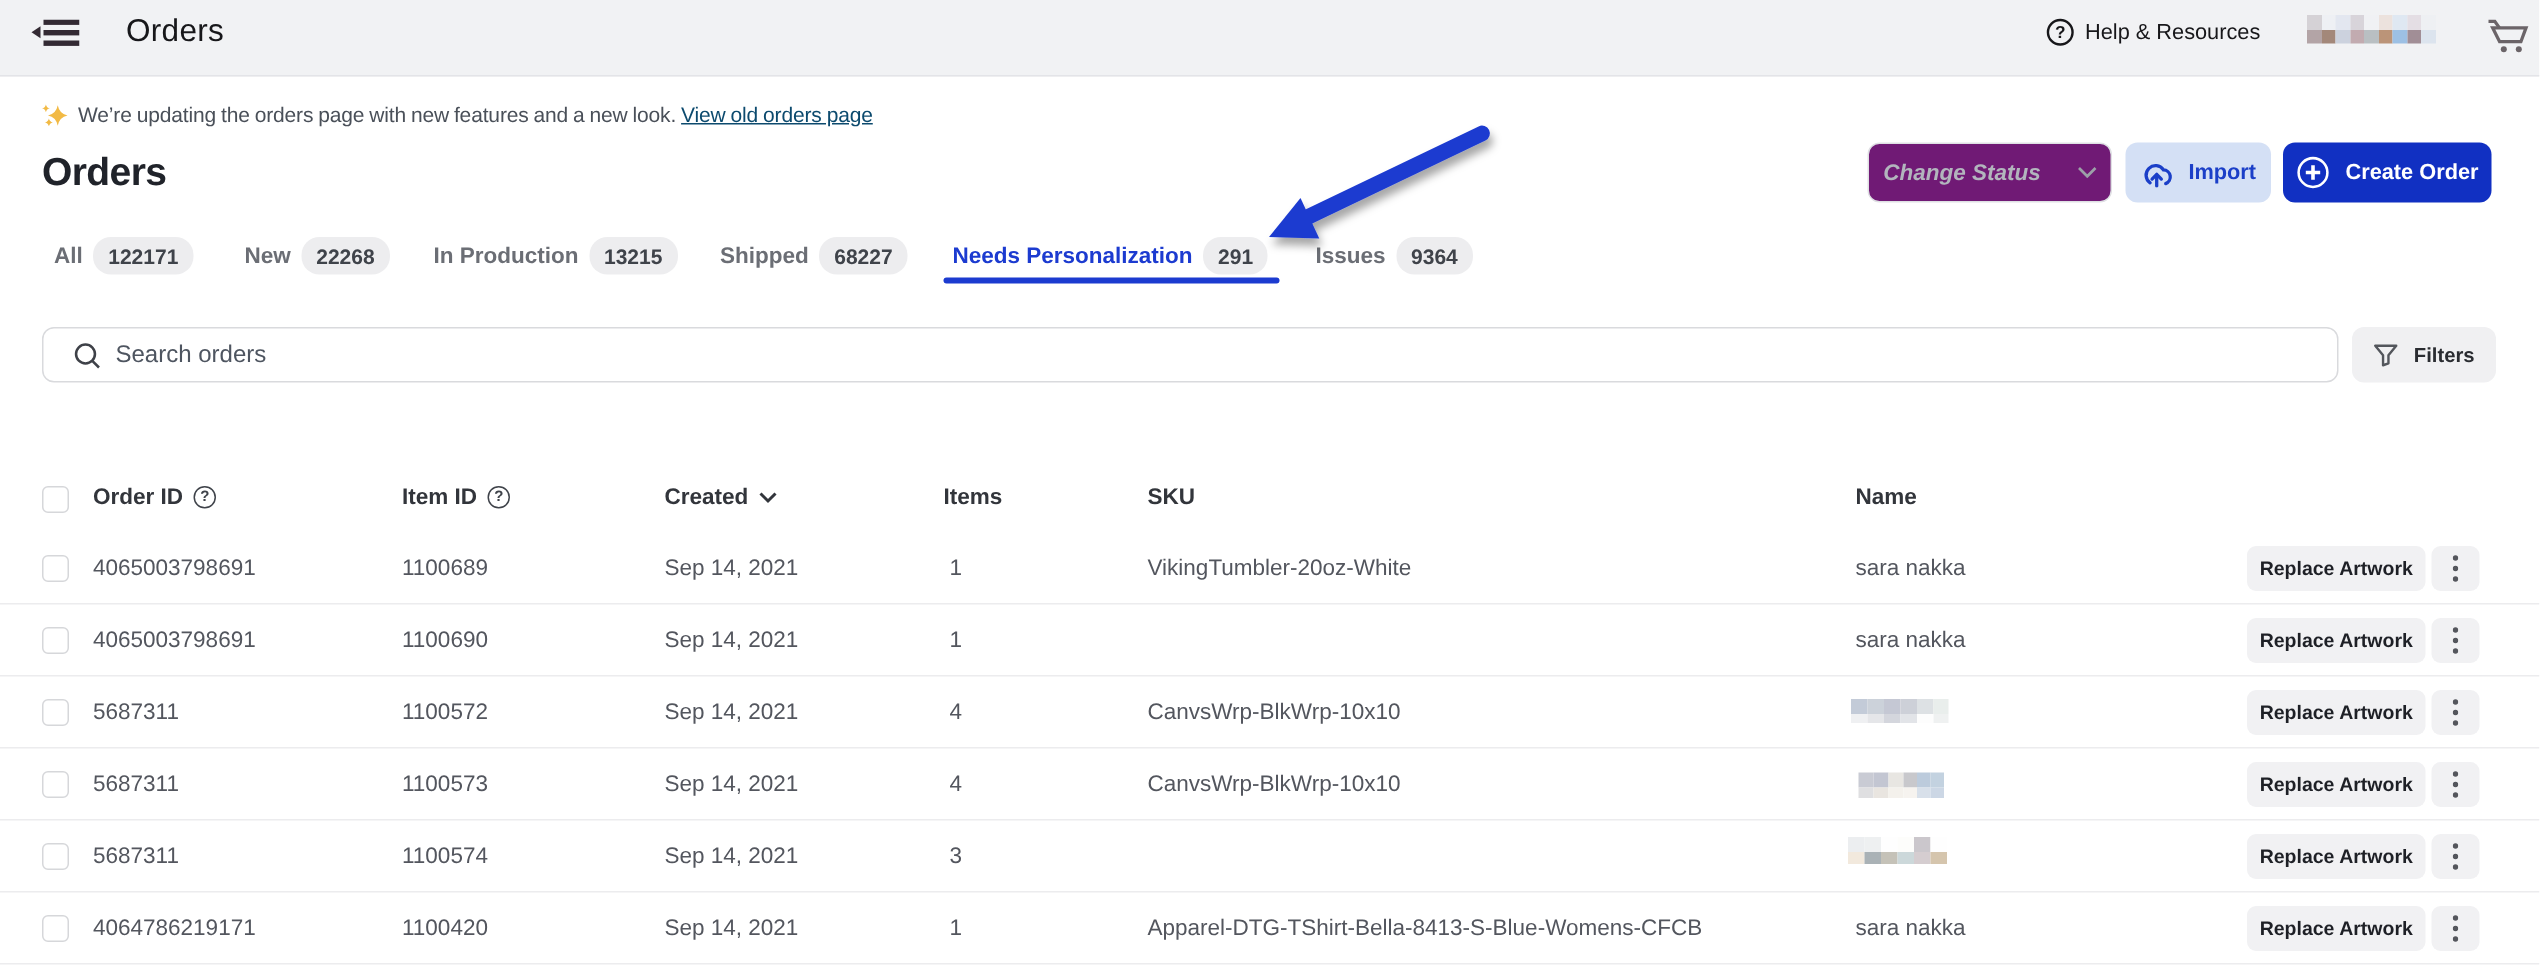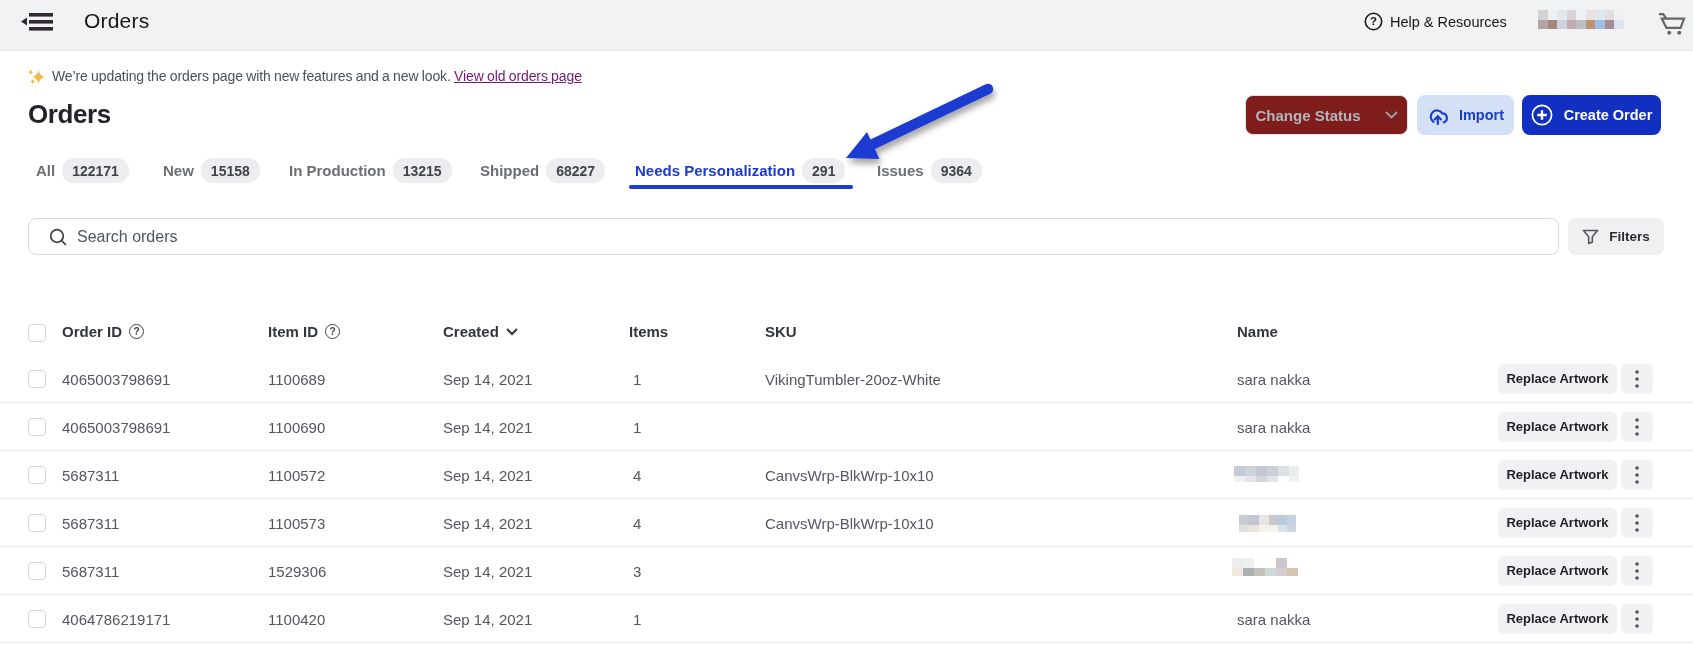--- a/index.html
+++ b/index.html
@@ -6,26 +6,26 @@
 html,body { width:1693px; height:645px; background:#fff; font-family:"Liberation Sans", sans-serif; overflow:hidden; position:relative; }
 .abs { position:absolute; }
 
 .topbar { position:absolute; top:0; left:0; width:1693px; height:51px; background:#f1f2f4; border-bottom:1px solid #e3e4e8; }
 .tb-title { position:absolute; left:84px; top:9px; font-size:21px; color:#17171a; letter-spacing:0.2px; }
 .help { position:absolute; left:1364px; top:12px; display:flex; align-items:center; gap:7px; font-size:14.5px; color:#17171a; }
 .mosaic { position:absolute; left:1538px; top:10px; width:85.5px; height:19px; font-size:0; line-height:0; }
 .mosaic i { display:inline-block; width:9.5px; height:9.5px; }
 
 .banner-text { position:absolute; left:52px; top:68px; font-size:14px; color:#4a5059; letter-spacing:-0.1px; word-spacing:-0.5px; }
-.banner-text a { color:#701a75; text-decoration:underline; }
+.banner-text a { color:#0c4a6e; text-decoration:underline; }
 
 h1 { position:absolute; left:28px; top:99px; font-size:26px; font-weight:bold; color:#20232a; letter-spacing:-0.4px; }
 
 .btn { position:absolute; top:95px; height:40px; border-radius:8px; display:flex; align-items:center; justify-content:center; font-size:15px; font-weight:bold; }
-.btn-change { left:1245px; width:163px; background:#7f1d1d; border:1px solid #dfe0e4; color:#b2b5bd; gap:24px; }
+.btn-change { left:1245px; width:163px; background:#701a75; border:1px solid #dfe0e4; color:#b2b5bd; gap:24px;font-style:italic; }
 .btn-import { left:1417px; width:97px; background:#d4e0f5; color:#1b3fc8; gap:10px; font-size:14.5px; }
 .btn-create { left:1522px; width:139px; background:#1130c2; color:#fff; gap:11px; font-size:14.5px; }
 
 .tabs { position:absolute; left:0; top:158px; height:26px; width:1100px; }
 .tab { position:absolute; top:0; display:flex; align-items:center; gap:7px; font-size:15px; font-weight:bold; color:#6b6e75; }
 .tab .pill { background:#ededef; color:#3f434a; border-radius:12px; font-size:14px; padding:4.5px 10px; font-weight:bold; }
 .tab.active { color:#1c3bd0;align-items:center; }
 .underline { position:absolute; left:629px; top:185px; width:224px; height:4px; border-radius:2px; background:#1c3bd0; }
 
 .search { position:absolute; left:28px; top:218px; width:1531px; height:37px; border:1px solid #d9dadd; border-radius:8px; background:#fff; display:flex; align-items:center; }
@@ -103,21 +103,21 @@
   <span>Create Order</span>
 </div>
 
 <div class="tabs">
   <div class="tab" style="left:36px">
       <span>All</span>
       <span class="pill">122171</span>
     </div>
   <div class="tab" style="left:163px">
       <span>New</span>
-      <span class="pill">15158</span>
+      <span class="pill">22268</span>
     </div>
   <div class="tab" style="left:289px">
       <span>In Production</span>
       <span class="pill">13215</span>
     </div>
   <div class="tab" style="left:480px">
       <span>Shipped</span>
       <span class="pill">68227</span>
     </div>
   <div class="tab active" style="left:635px">
@@ -240,21 +240,21 @@
       <svg width="4" height="18" viewBox="0 0 4 18">
         <circle cx="2" cy="2" r="1.8" fill="#54565c"></circle>
         <circle cx="2" cy="9" r="1.8" fill="#54565c"></circle>
         <circle cx="2" cy="16" r="1.8" fill="#54565c"></circle>
       </svg>
     </div>
 </div>
 <div class="row" style="top:547px">
   <div class="cbx"></div>
   <div class="cell" style="left:62px">5687311</div>
-  <div class="cell" style="left:268px">1529306</div>
+  <div class="cell" style="left:268px">1100574</div>
   <div class="cell" style="left:443px">Sep 14, 2021</div>
   <div class="cell" style="left:633px">3</div>
   <div class="nm2" style="left:1232px; top:11px;">
       <div><i style="width:11px;height:10px;background:#eceef0"></i><i style="width:11px;height:10px;background:#eef0f1"></i><i style="width:11px;height:10px;background:#fefefe"></i><i style="width:11px;height:10px;background:#fdfdfb"></i><i style="width:11px;height:10px;background:#cbc7cc"></i><i style="width:11px;height:10px;background:#fefefe"></i></div>
       <div><i style="width:11px;height:8px;background:#f2e9dd"></i><i style="width:11px;height:8px;background:#aab2b6"></i><i style="width:11px;height:8px;background:#c5c2b8"></i><i style="width:11px;height:8px;background:#ccd8da"></i><i style="width:11px;height:8px;background:#d5cdd0"></i><i style="width:11px;height:8px;background:#d5c5ad"></i></div>
     </div>
   <div class="ra-btn">Replace Artwork</div>
   <div class="kebab">
       <svg width="4" height="18" viewBox="0 0 4 18">
         <circle cx="2" cy="2" r="1.8" fill="#54565c"></circle>
@@ -262,20 +262,21 @@
         <circle cx="2" cy="16" r="1.8" fill="#54565c"></circle>
       </svg>
     </div>
 </div>
 <div class="row" style="top:595px">
   <div class="cbx"></div>
   <div class="cell" style="left:62px">4064786219171</div>
   <div class="cell" style="left:268px">1100420</div>
   <div class="cell" style="left:443px">Sep 14, 2021</div>
   <div class="cell" style="left:633px">1</div>
+  <div class="cell" style="left:765px">Apparel-DTG-TShirt-Bella-8413-S-Blue-Womens-CFCB</div>
   <div class="cell" style="left:1237px">sara nakka</div>
   <div class="ra-btn">Replace Artwork</div>
   <div class="kebab">
       <svg width="4" height="18" viewBox="0 0 4 18">
         <circle cx="2" cy="2" r="1.8" fill="#54565c"></circle>
         <circle cx="2" cy="9" r="1.8" fill="#54565c"></circle>
         <circle cx="2" cy="16" r="1.8" fill="#54565c"></circle>
       </svg>
     </div>
 </div>

